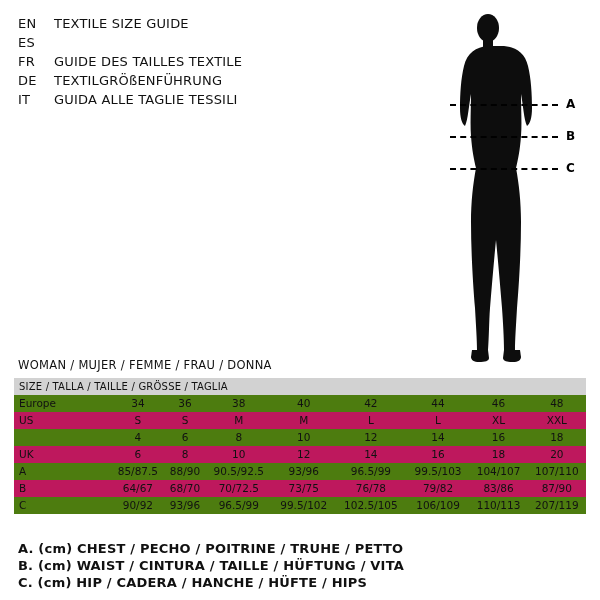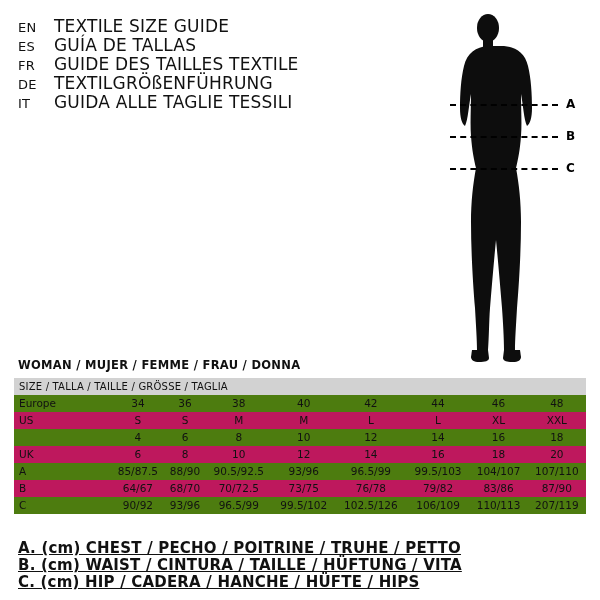--- a/index.html
+++ b/index.html
@@ -34,21 +34,21 @@
     height: 19px;
     font-size: 13px;
     letter-spacing: 0.2px;
   }
   .langcode {
     width: 36px;
     flex: 0 0 36px;
     font-size: 13px;
   }
   .langtext {
-    font-size: 17px;
+    font-size: 13px;
     white-space: nowrap;
   }
 
   
   .figure-wrap {
     position: absolute;
     top: 8px;
     left: 440px;
     width: 150px;
     height: 360px;
@@ -78,21 +78,21 @@
     color: #000;
     left: 126px;
   }
 
   
   .woman-title {
     position: absolute;
     top: 358px;
     left: 18px;
     font-size: 11.5px;
-    font-weight: bold;
+    font-weight: normal;
     letter-spacing: 0.3px;
   }
 
   
   .table {
     position: absolute;
     top: 378px;
     left: 14px;
     width: 572px;
     border-collapse: collapse;
@@ -125,42 +125,40 @@
   }
 
   
   .notes {
     position: absolute;
     top: 540px;
     left: 18px;
     width: 560px;
   }
   .note {
-    font-size: 15px;
+    font-size: 13px;
     font-weight: bold;
     letter-spacing: 0.2px;
     height: 17px;
     line-height: 17px;
     white-space: nowrap;
-    text-decoration: underline;
   }
 </style>
 </head>
 <body>
 
 <div class="page">
 
   <div class="langblock">
     <div class="langrow">
       <span class="langcode">EN</span>
       <span class="langtext">TEXTILE SIZE GUIDE</span>
     </div>
     <div class="langrow">
       <span class="langcode">ES</span>
-      <span class="langtext">GUÍA DE TALLAS</span>
     </div>
     <div class="langrow">
       <span class="langcode">FR</span>
       <span class="langtext">GUIDE DES TAILLES TEXTILE</span>
     </div>
     <div class="langrow">
       <span class="langcode">DE</span>
       <span class="langtext">TEXTILGRÖßENFÜHRUNG</span>
     </div>
     <div class="langrow">
@@ -299,21 +297,21 @@
         <td>83/86</td>
         <td>87/90</td>
       </tr>
 
       <tr class="row-shade">
         <td class="label">C</td>
         <td>90/92</td>
         <td>93/96</td>
         <td>96.5/99</td>
         <td>99.5/102</td>
-        <td>102.5/126</td>
+        <td>102.5/105</td>
         <td>106/109</td>
         <td>110/113</td>
         <td>207/119</td>
       </tr>
     </tbody>
   </table>
 
   <div class="notes">
     <div class="note">A. (cm) CHEST / PECHO / POITRINE / TRUHE / PETTO</div>
     <div class="note">B. (cm) WAIST / CINTURA / TAILLE / HÜFTUNG / VITA</div>

